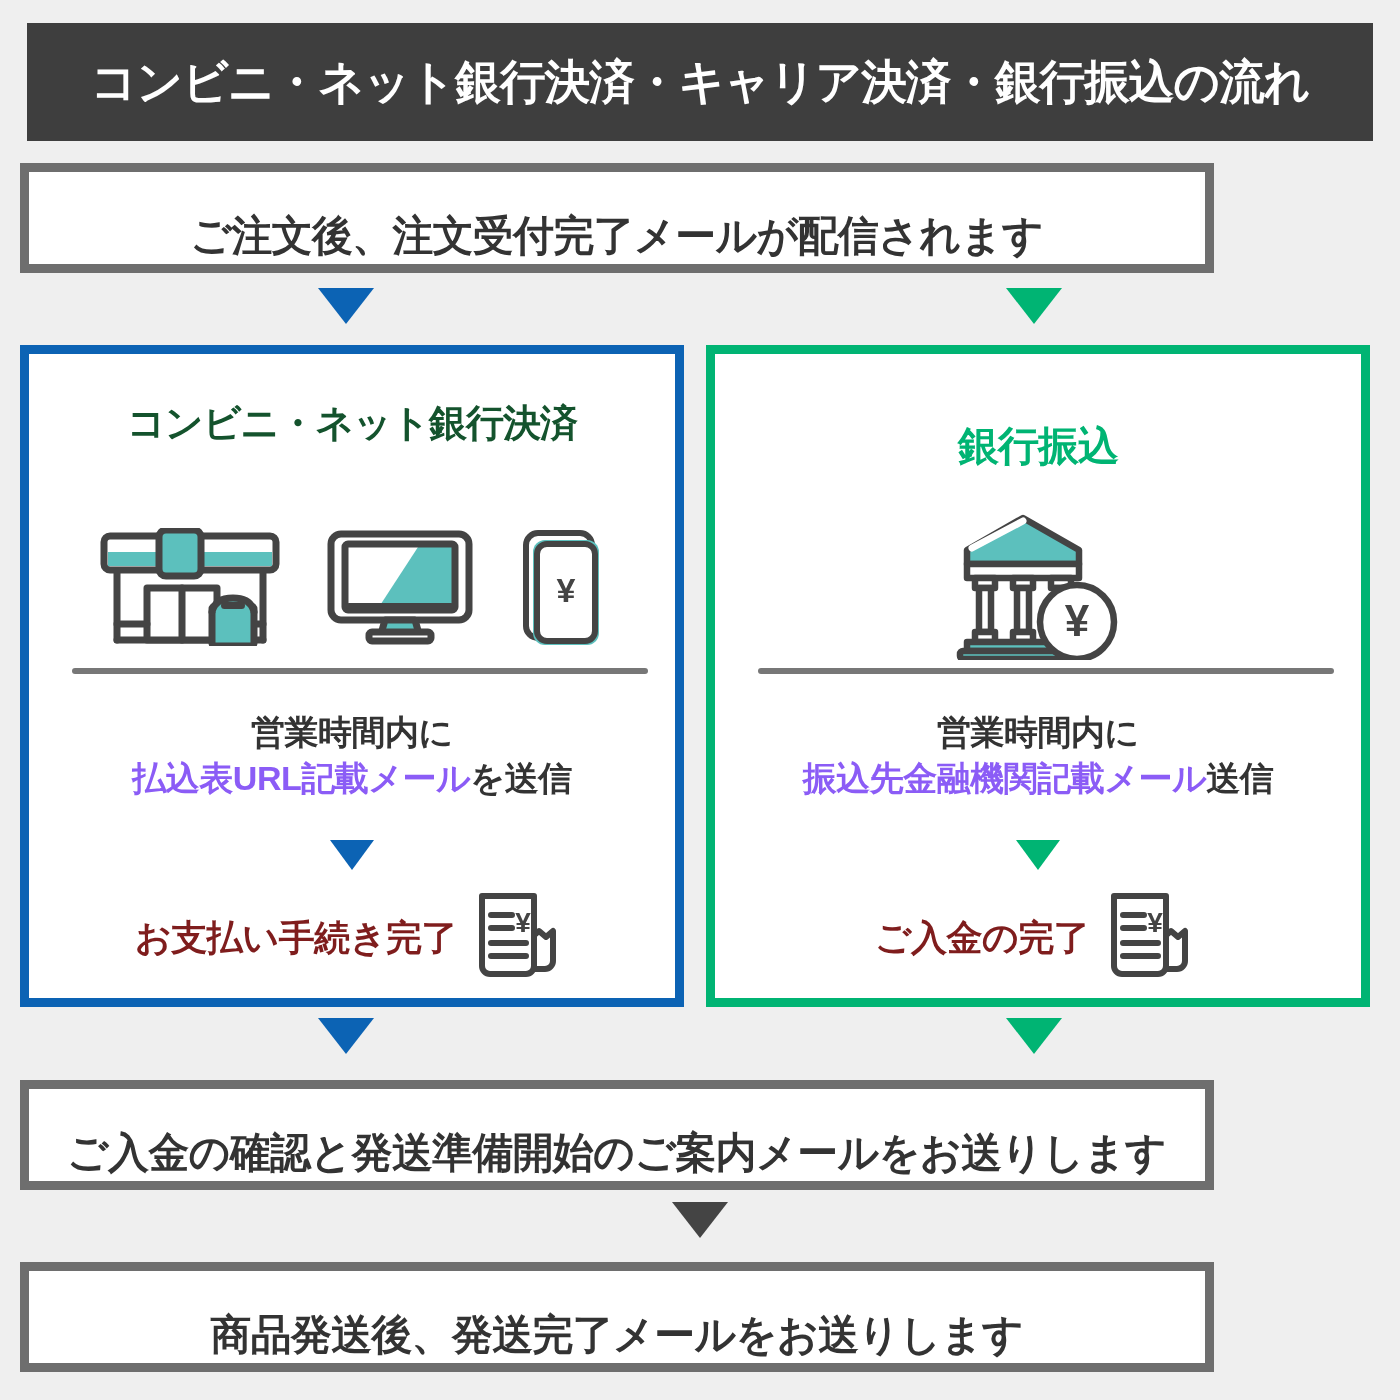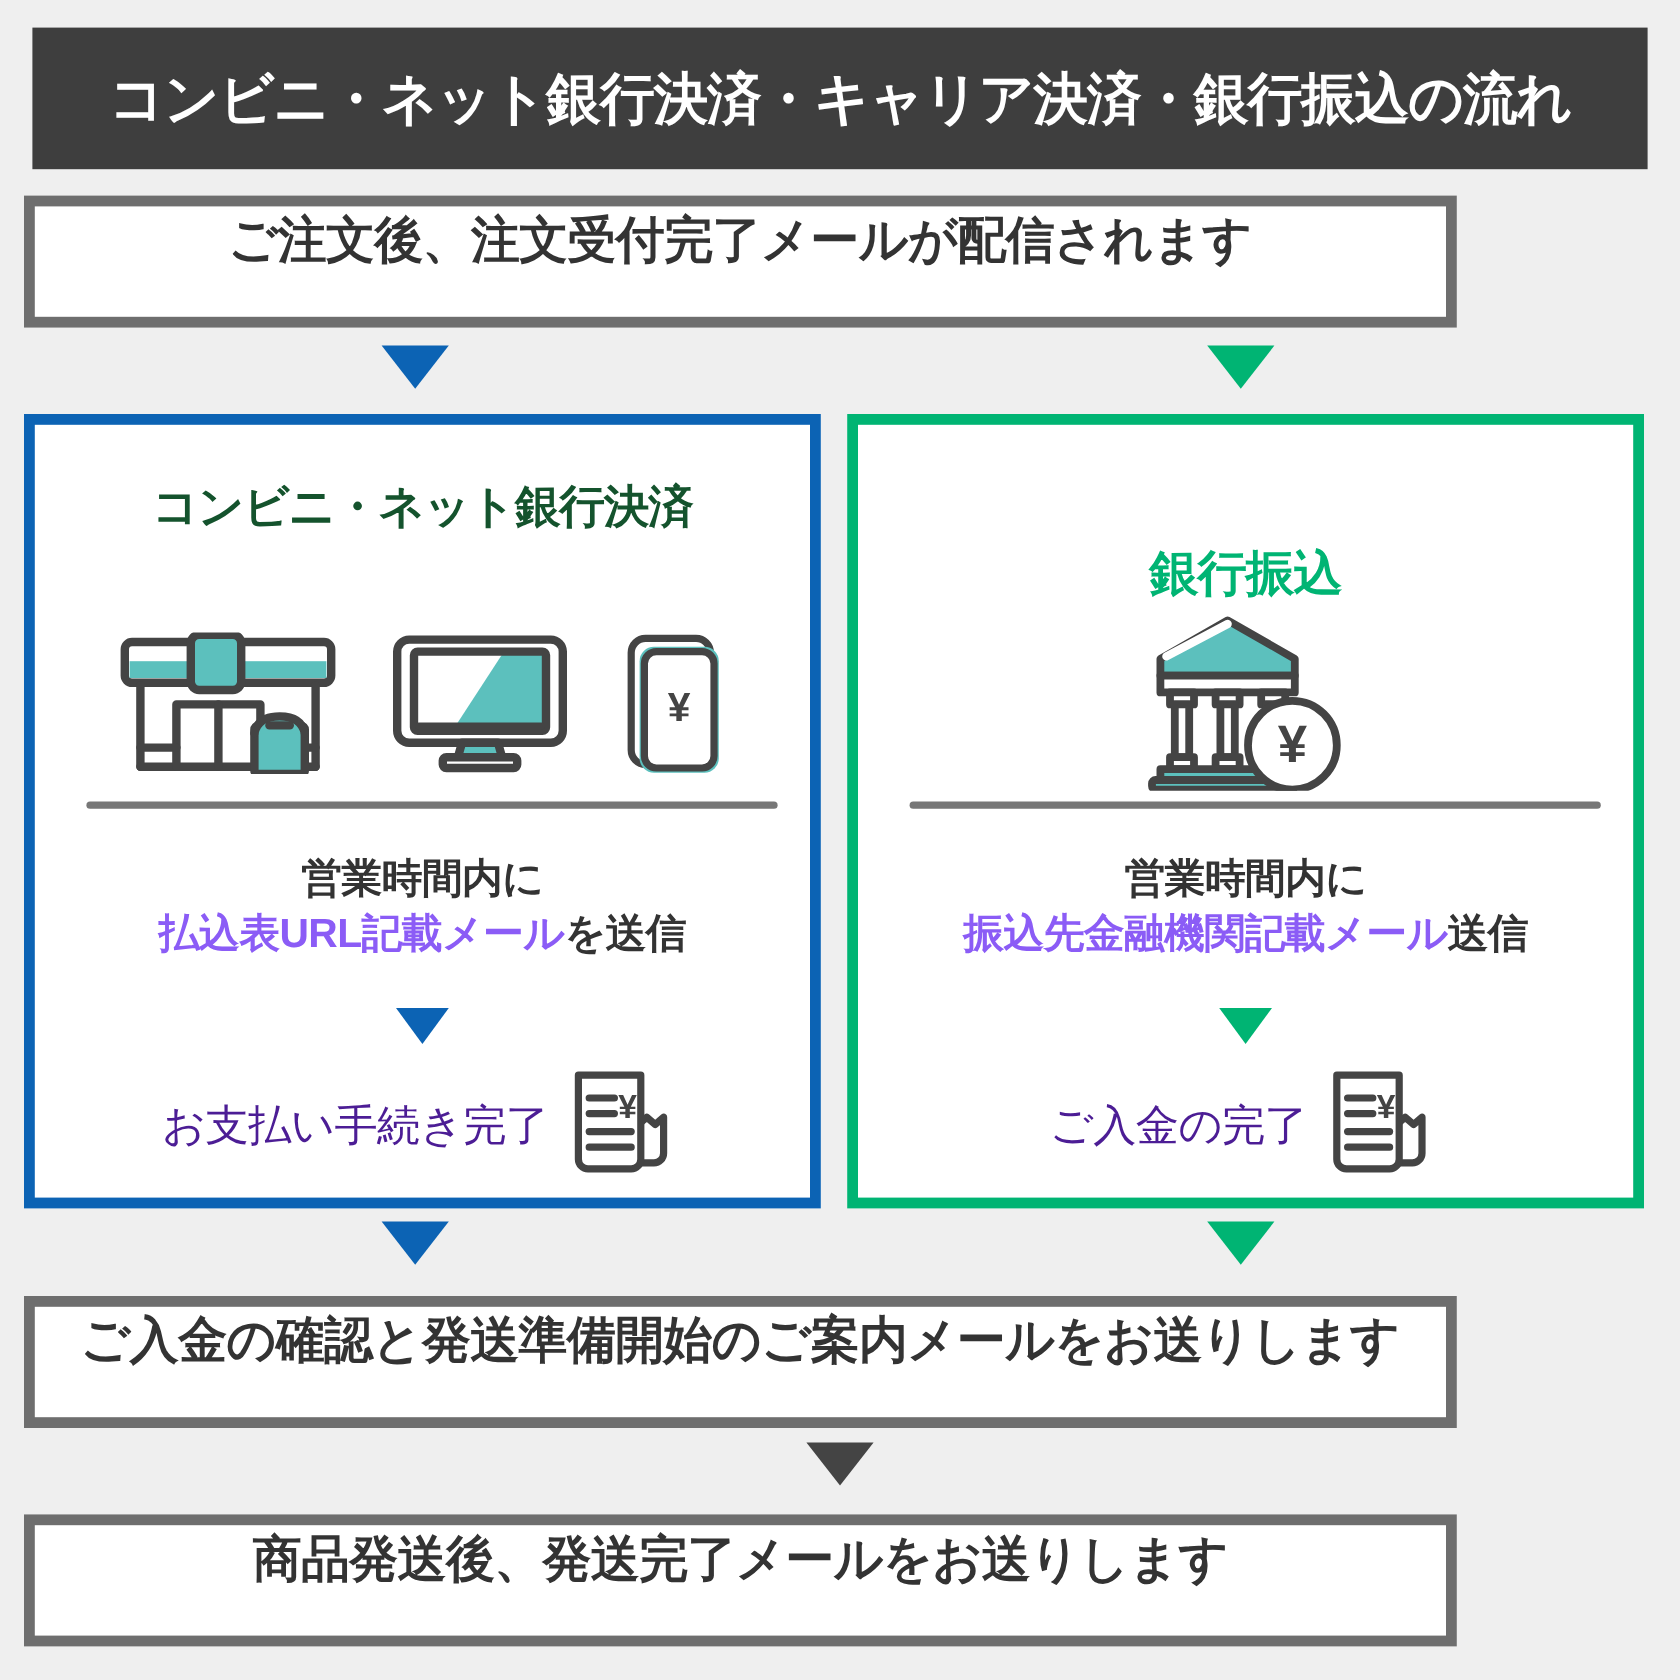--- a/index.html
+++ b/index.html
@@ -19,21 +19,21 @@
   }
   .header-bar .title{
     color:#ffffff;font-weight:bold;font-size:47px;letter-spacing:-1px;
     white-space:nowrap;transform:scaleX(0.97);
   }
 
   
   .step-box{
     position:absolute;left:20px;width:1194px;
     background:#ffffff;border:9px solid #6e6e6e;box-sizing:border-box;
-    display:flex;align-items:flex-start;justify-content:center;
+    display:flex;align-items:flex-end;justify-content:center;
   }
   .step-box .step-text{
     color:#333333;font-weight:bold;font-size:42px;letter-spacing:-0.5px;
     white-space:nowrap;transform:scaleX(0.97);
   }
   #step-order{top:163px;height:110px;}
   #step-confirm{top:1080px;height:110px;}
   #step-shipped{top:1262px;height:110px;}
 
   
@@ -60,21 +60,21 @@
   #panel-conbini{left:20px;border:9px solid #0c63b4;}
   #panel-bank{left:706px;border:9px solid #00b473;}
 
   .panel-inner{position:relative;width:100%;height:100%;}
 
   .panel-title{
     position:absolute;left:0;right:0;text-align:center;
     font-weight:bold;font-size:38px;line-height:1.12;letter-spacing:-1px;
   }
   #panel-conbini .panel-title{top:48px;color:#14532d;}
-  #panel-bank .panel-title{top:70px;color:#00b473;font-size:41px;margin-top:32px;}
+  #panel-bank .panel-title{top:70px;color:#00b473;font-size:41px;}
 
   .icon-row{
     position:absolute;left:0;right:0;
     display:flex;align-items:flex-end;justify-content:center;gap:44px;
   }
   #panel-conbini .icon-row{top:176px;height:120px;}
   #panel-bank .icon-row{top:160px;height:150px;justify-content:center;}
 
   .divider{
     position:absolute;left:43px;width:576px;height:6px;background:#777777;border-radius:3px;
@@ -92,21 +92,21 @@
 
   .panel-arrow{position:absolute;left:0;right:0;display:flex;justify-content:center;}
   #panel-conbini .panel-arrow{top:486px;}
   #panel-bank .panel-arrow{top:486px;}
 
   .done-row{
     position:absolute;left:0;right:0;top:536px;
     display:flex;align-items:center;justify-content:center;gap:14px;
   }
   .done-row .done-text{
-    font-weight:normal;font-size:36px;color:#4c1d95;letter-spacing:-0.5px;white-space:nowrap;
+    font-weight:bold;font-size:36px;color:#7f1d1d;letter-spacing:-0.5px;white-space:nowrap;
   }
   .receipt-ico{flex:0 0 auto;}
 </style>
 </head>
 <body>
 
 <div class="page">
 
   <div class="header-bar">
     <div class="title">コンビニ・ネット銀行決済・キャリア決済・銀行振込の流れ</div>

